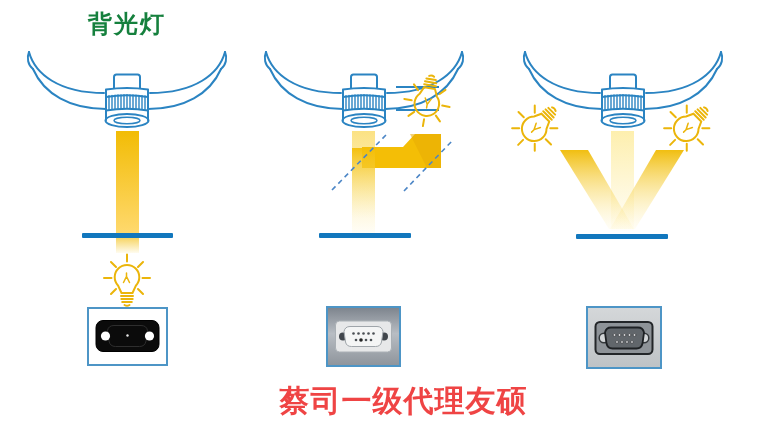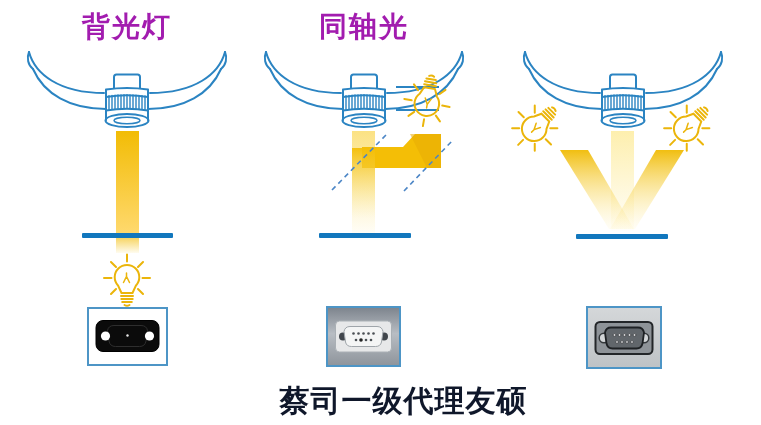--- a/index.html
+++ b/index.html
@@ -1,34 +1,34 @@
 <!DOCTYPE html>
 <html><head>
 <meta charset="utf-8">
 <style>
   html,body{margin:0;padding:0;background:#fff;}
   .stage{position:relative;width:761px;height:425px;background:#FFFFFF;overflow:hidden;
          font-family:"Liberation Sans","DejaVu Sans",sans-serif;}
   .abs{position:absolute;}
-  .title{width:210px;text-align:center;top:8px;font-size:28px;font-weight:700;
-         color:#a21caf;letter-spacing:2px;}
+  .title{width:210px;text-align:center;top:8px;font-size:24px;font-weight:700;
+         color:#15803d;letter-spacing:2px;}
   .cam{width:210px;height:100px;top:46px;}
   .beam-main{left:116px;top:131px;width:23px;height:103px;
      background:linear-gradient(#F2BC05,#FFD96E);}
   .beam-under{left:116px;top:237px;width:23px;height:16px;
      background:linear-gradient(#F7D35C,rgba(255,232,150,.15));}
   .faint{background:linear-gradient(rgba(250,216,90,.75),rgba(255,246,205,.12));}
   .faint2{background:linear-gradient(rgba(252,228,120,.6),rgba(255,248,215,.08));}
   .stage-line{height:5px;background:#1277BD;border-radius:1px;}
   .side-line{width:43px;height:2.4px;background:#2B84C2;}
   .bulb{width:60px;height:64px;}
   .photo{border:2px solid #4D95C6;display:block;}
   .footer{top:381px;left:0;width:100%;box-sizing:border-box;padding-left:46px;
       text-align:center;font-size:30px;font-weight:800;letter-spacing:1px;
-      font-family:"Liberation Serif","DejaVu Serif",serif;color:#0f172a;}
+      font-family:"Liberation Serif","DejaVu Serif",serif;color:#ef4444;}
 </style>
 </head>
 <body>
 
 <div class="stage">
 
   <svg width="0" height="0" style="position:absolute" aria-hidden="true">
     <defs>
       <g id="cam" fill="none" stroke="#2B84C2" stroke-width="2" stroke-linecap="round">
         <path d="M7,6 C13,28 37,47 82,47"></path>
@@ -65,21 +65,20 @@
     </svg>
   <svg class="abs photo" style="left:87px;top:307px" width="77" height="55">
     <rect x="0" y="0" width="77" height="55" fill="#ffffff"></rect>
     <rect x="7" y="11.5" width="63" height="31" rx="7" fill="#0b0b0b" stroke="#000"></rect>
     <path d="M25,16.5 H52 Q57.5,16.5 58.5,21.5 L57,32 Q56,37.5 50.5,37.5 H26.5 Q21,37.5 20,32 L18.5,21.5 Q19.5,16.5 25,16.5 Z" fill="#0b0b0b" stroke="#2e2e2e"></path>
     <circle cx="16.5" cy="27" r="4.6" fill="#fff"></circle>
     <circle cx="60.5" cy="27" r="4.6" fill="#fff"></circle>
     <circle cx="38.5" cy="26.5" r="1.2" fill="#e8e8e8"></circle>
   </svg>
 
-  <div class="abs title" style="left:259px">同轴光</div>
   <svg class="abs cam" style="left:259px" viewBox="0 0 210 100">
       <use href="#cam"></use>
     </svg>
   <div class="abs side-line" style="left:396px;top:86px"></div>
   <div class="abs side-line" style="left:396px;top:109px"></div>
   <div class="abs faint" style="left:352px;top:131px;width:23px;height:104px"></div>
   <svg class="abs" style="left:330px;top:128px" width="130" height="92">
     <defs>
       <linearGradient id="gFade" x1="0" y1="0" x2="0" y2="1">
         <stop offset="0" stop-color="#F4BE06" stop-opacity=".95"></stop>

